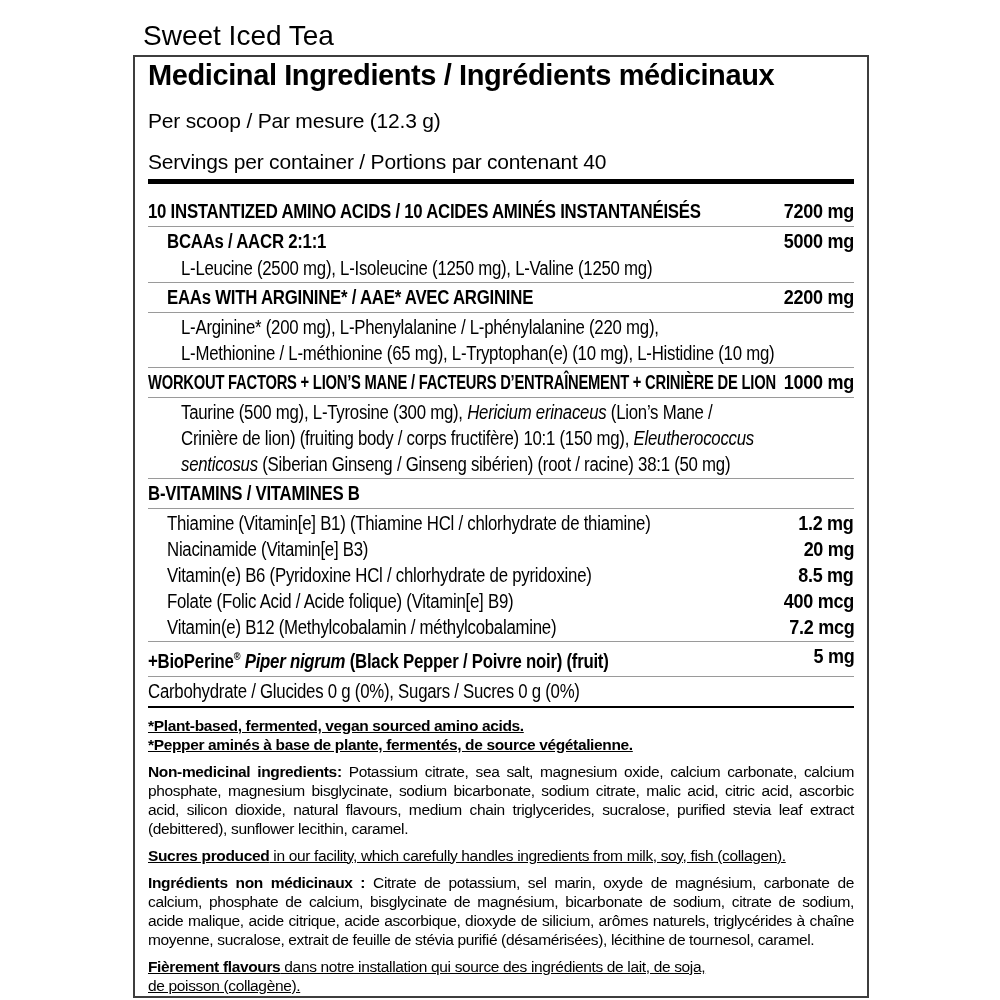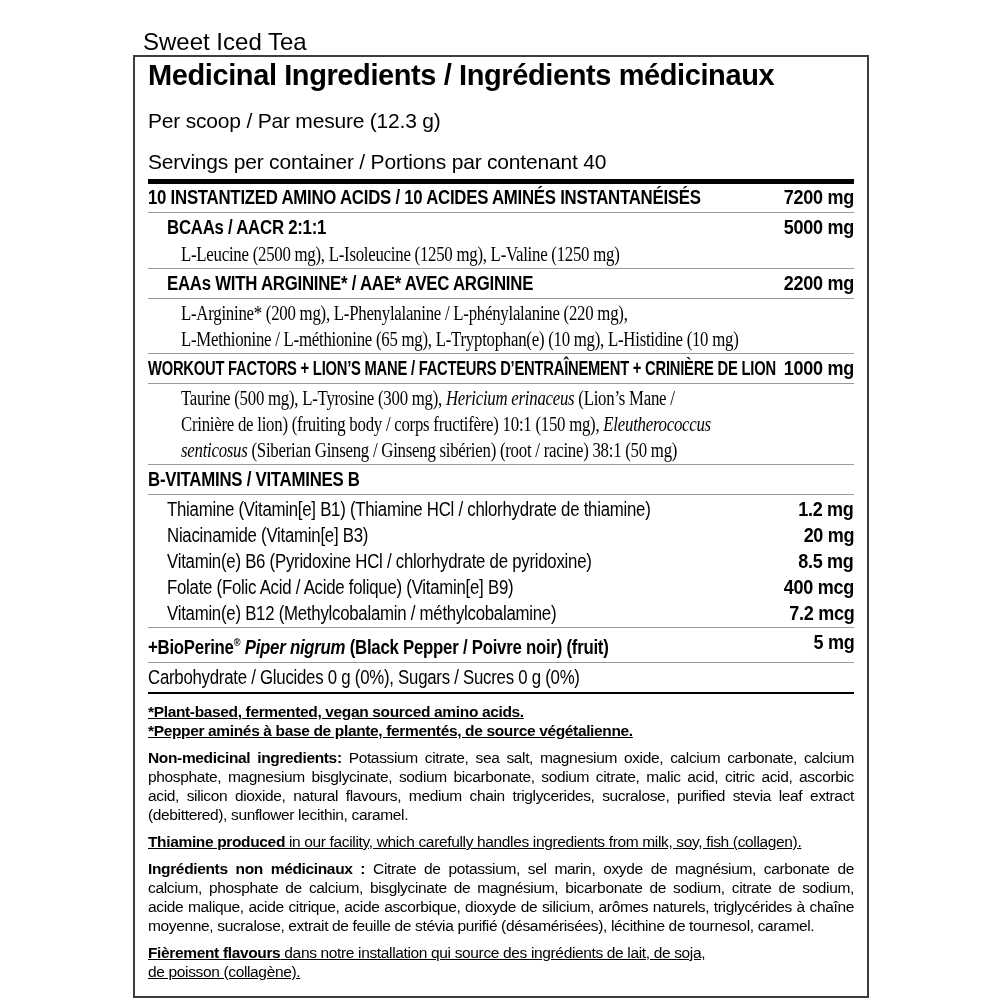--- a/index.html
+++ b/index.html
@@ -1,28 +1,28 @@
 <!DOCTYPE html>
 <html><head>
 <meta charset="utf-8">
 <style>
   * { margin:0; padding:0; box-sizing:border-box; }
   html,body { width:1000px; height:1000px; background:#ffffff; color:#000;
     font-family:"Liberation Sans", sans-serif; overflow:hidden; position:relative; }
-  .flavor-title { position:absolute; left:143px; top:28px; font-size:24px; font-weight:normal; letter-spacing:0; }
+  .flavor-title { position:absolute; left:143px; top:20px; font-size:28px; font-weight:normal; letter-spacing:0; }
   .panel { position:absolute; left:133px; top:55px; width:736px; height:943px;
     border:2px solid #3d3d3d; background:#fff; padding:1px 13px 0 13px; }
   .panel-title { font-size:29px; font-weight:bold; letter-spacing:-0.4px; line-height:33px; white-space:nowrap; margin-top:1px; }
   .sub { font-size:21px; line-height:25px; margin-top:16px; letter-spacing:-0.2px; white-space:nowrap; }
   .thick-bar { height:5px; background:#000; margin-top:5px; }
-  .rows { margin-top:0; }
+  .rows { margin-top:14px; }
   .row { position:relative; white-space:nowrap; }
   .row.heading { font-weight:bold; font-size:20px; line-height:27px; }
   .row.detail { font-size:20px; line-height:26px; }
-  .indent0 { padding-left:0; } .indent1 { padding-left:19px; } .indent2 { padding-left:33px;font-family:Liberation Serif, serif; }
+  .indent0 { padding-left:0; } .indent1 { padding-left:19px; } .indent2 { padding-left:33px; }
   .rowtext { display:inline-block; transform-origin:0 60%; letter-spacing:-0.3px; }
   .amount { position:absolute; right:0; top:0; font-weight:bold; font-size:20px;
     transform:scaleX(0.9); transform-origin:100% 60%; letter-spacing:-0.3px; }
   .divider { height:0; margin:1px 0; }
   .divider.thin { border-top:1px solid #9a9a9a; }
   .divider.thick { border-top:2px solid #000; margin:2px 0 4px 0; }
   .it { font-style:italic; }
   b, .bseg { font-weight:bold; }
   sup { font-size:0.55em; vertical-align:super; }
   .footnotes { margin-top:5px; }
@@ -66,17 +66,17 @@
       <div class="row detail indent1"><span class="rowtext" style="transform: scaleX(0.84);"><span>Vitamin(e) B12 (Methylcobalamin / méthylcobalamine)</span></span><span class="amount">7.2 mcg</span></div>
       <div class="divider thin"></div>
       <div class="row heading indent0"><span class="rowtext" style="transform: scaleX(0.84);"><span>+BioPerine</span><sup>®</sup><span> </span><span class="it">Piper nigrum</span><span> (Black Pepper / Poivre noir) (fruit)</span></span><span class="amount">5 mg</span></div>
       <div class="divider thin"></div>
       <div class="row detail indent0"><span class="rowtext" style="transform: scaleX(0.84);"><span>Carbohydrate / Glucides 0 g (0%), Sugars / Sucres 0 g (0%)</span></span></div>
       <div class="divider thick"></div>
     </div>
   <div class="footnotes" id="footnotes">
       <div class="fn single"><span class="bseg">*Plant-based, fermented, vegan sourced amino acids.</span><br><span class="bseg">*Pepper aminés à base de plante, fermentés, de source végétalienne.</span></div>
       <div class="fn justify"><span class="bseg">Non-medicinal ingredients:</span><span> Potassium citrate, sea salt, magnesium oxide, calcium carbonate, calcium phosphate, magnesium bisglycinate, sodium bicarbonate, sodium citrate, malic acid, citric acid, ascorbic acid, silicon dioxide, natural flavours, medium chain triglycerides, sucralose, purified stevia leaf extract (debittered), sunflower lecithin, caramel.</span></div>
-      <div class="fn single"><span class="bseg">Thiamine produced</span><span> in our facility, which carefully handles ingredients from milk, soy, fish (collagen).</span></div>
+      <div class="fn single"><span class="bseg">Sucres produced</span><span> in our facility, which carefully handles ingredients from milk, soy, fish (collagen).</span></div>
       <div class="fn justify"><span class="bseg">Ingrédients non médicinaux :</span><span> Citrate de potassium, sel marin, oxyde de magnésium, carbonate de calcium, phosphate de calcium, bisglycinate de magnésium, bicarbonate de sodium, citrate de sodium, acide malique, acide citrique, acide ascorbique, dioxyde de silicium, arômes naturels, triglycérides à chaîne moyenne, sucralose, extrait de feuille de stévia purifié (désamérisées), lécithine de tournesol, caramel.</span></div>
       <div class="fn single"><span class="bseg">Fièrement flavours</span><span> dans notre installation qui source des ingrédients de lait, de soja,</span><br><span>de poisson (collagène).</span></div>
     </div>
 </div>
 
 </body></html>

